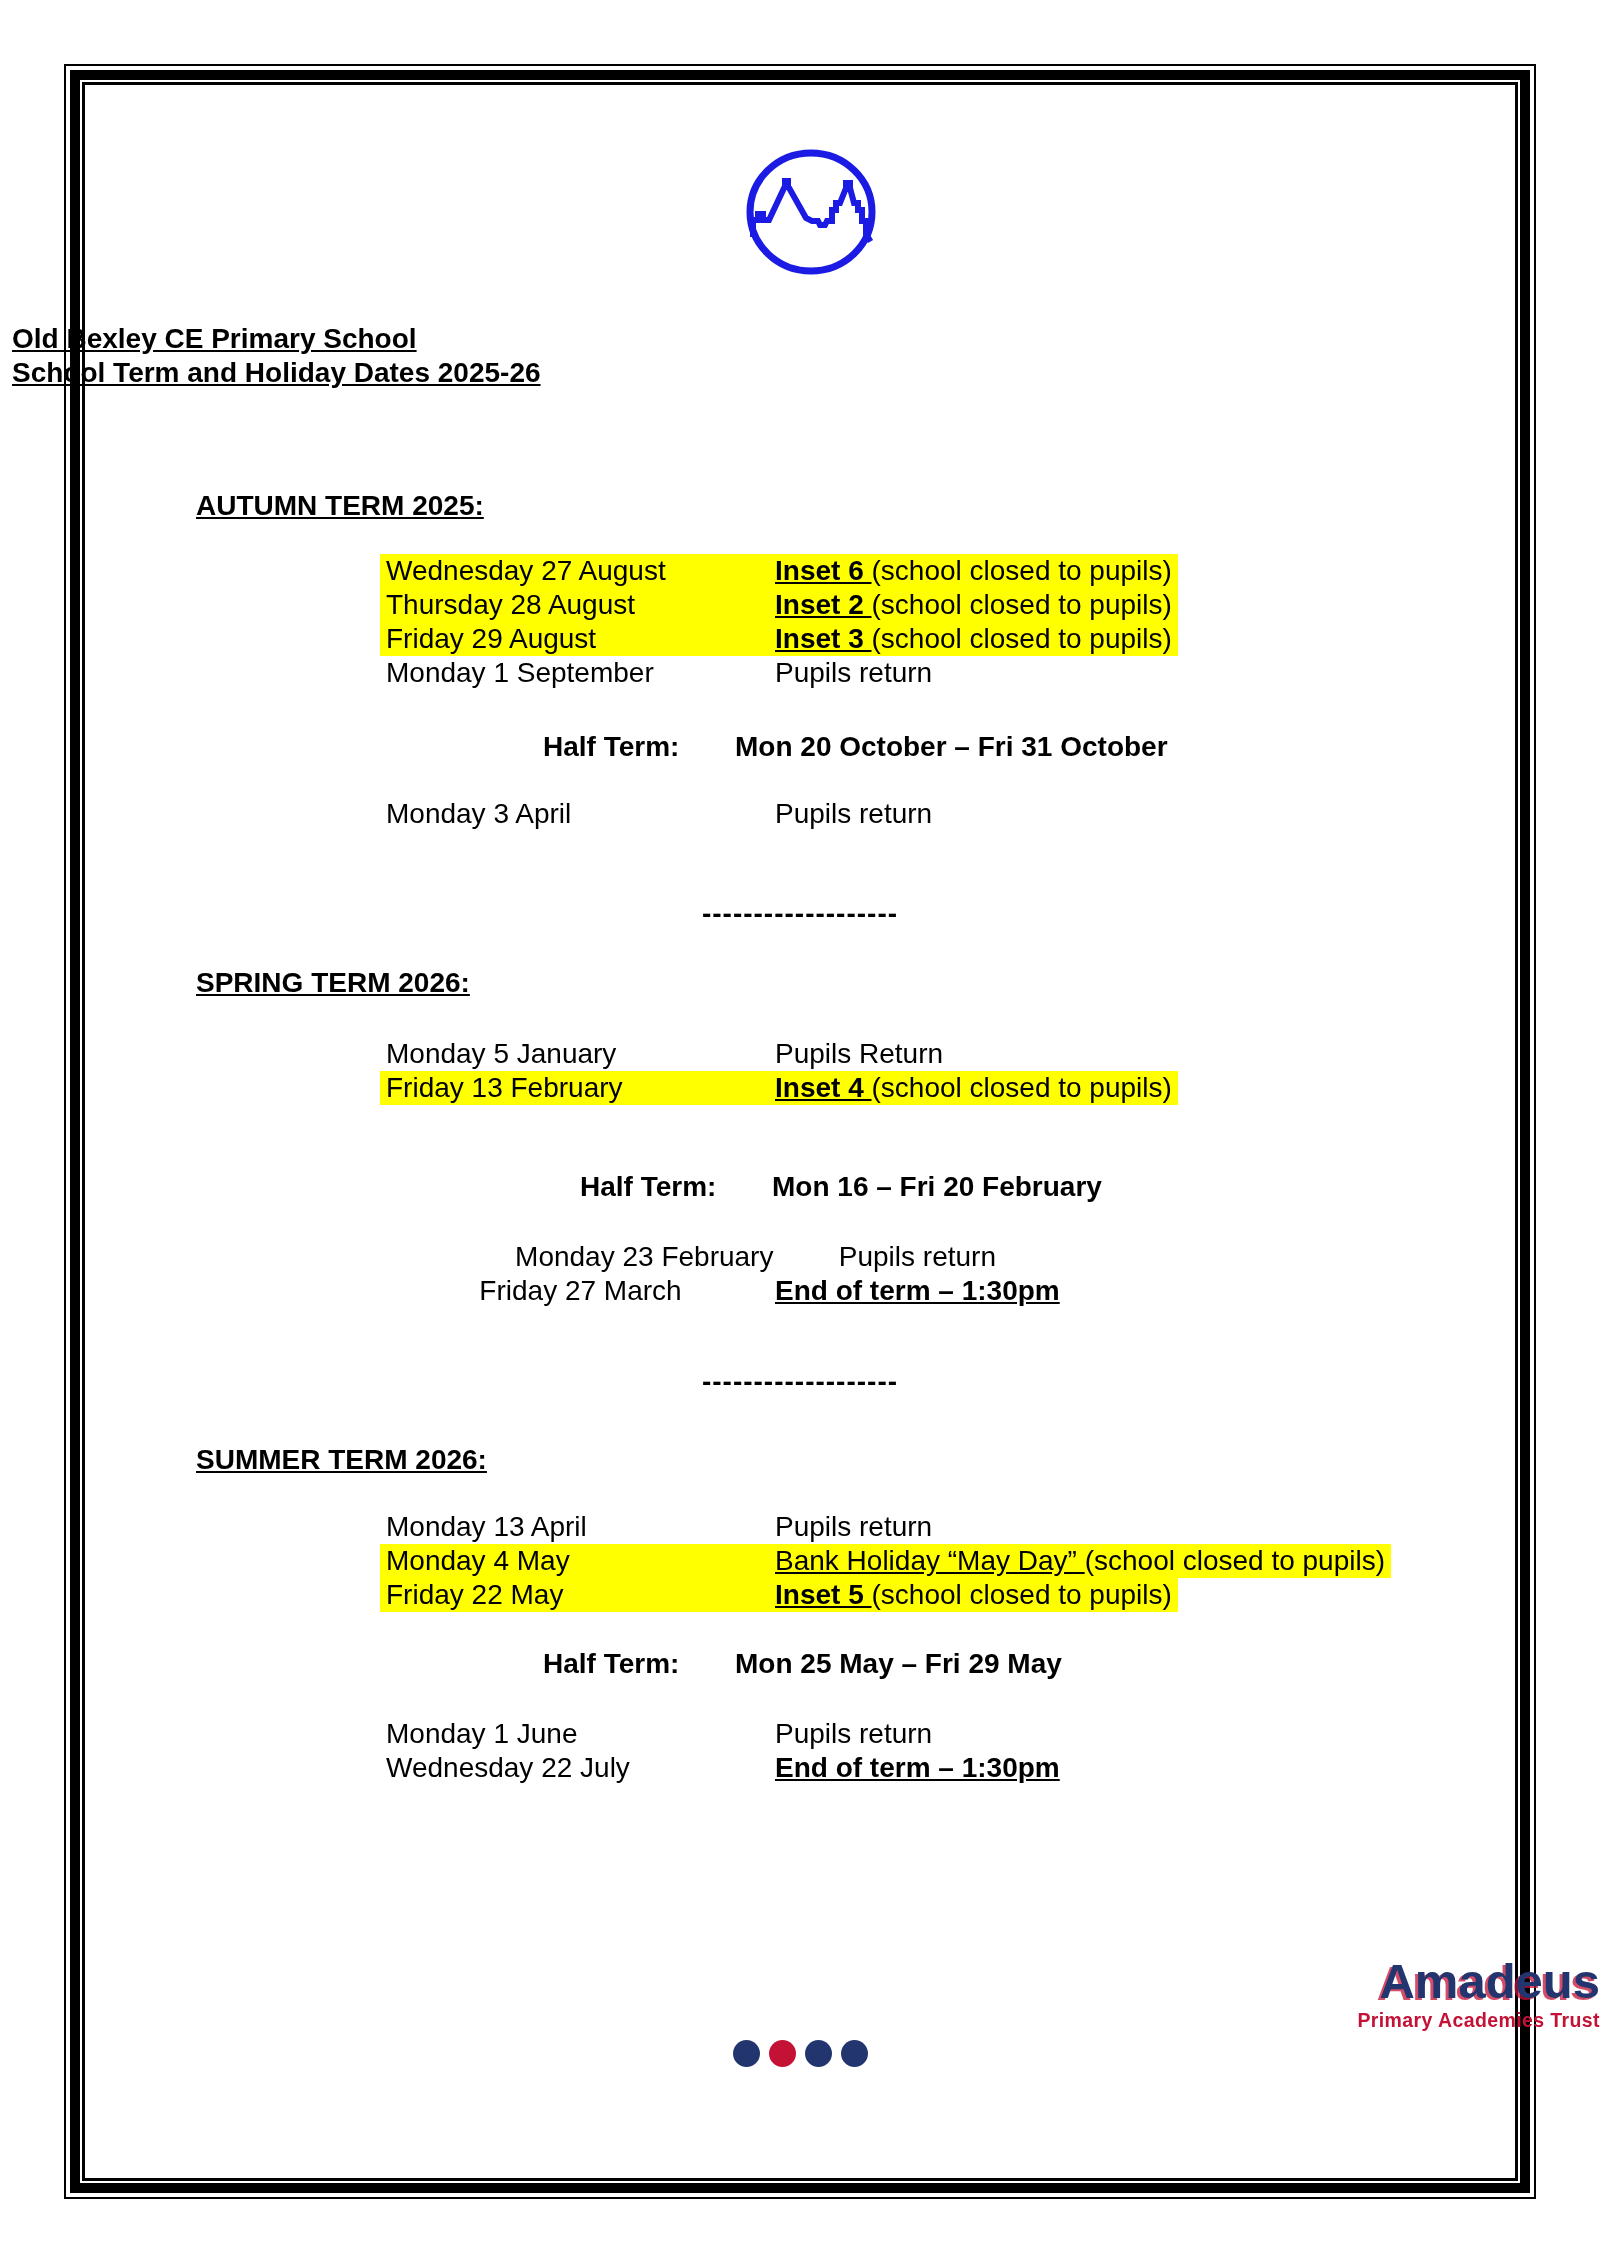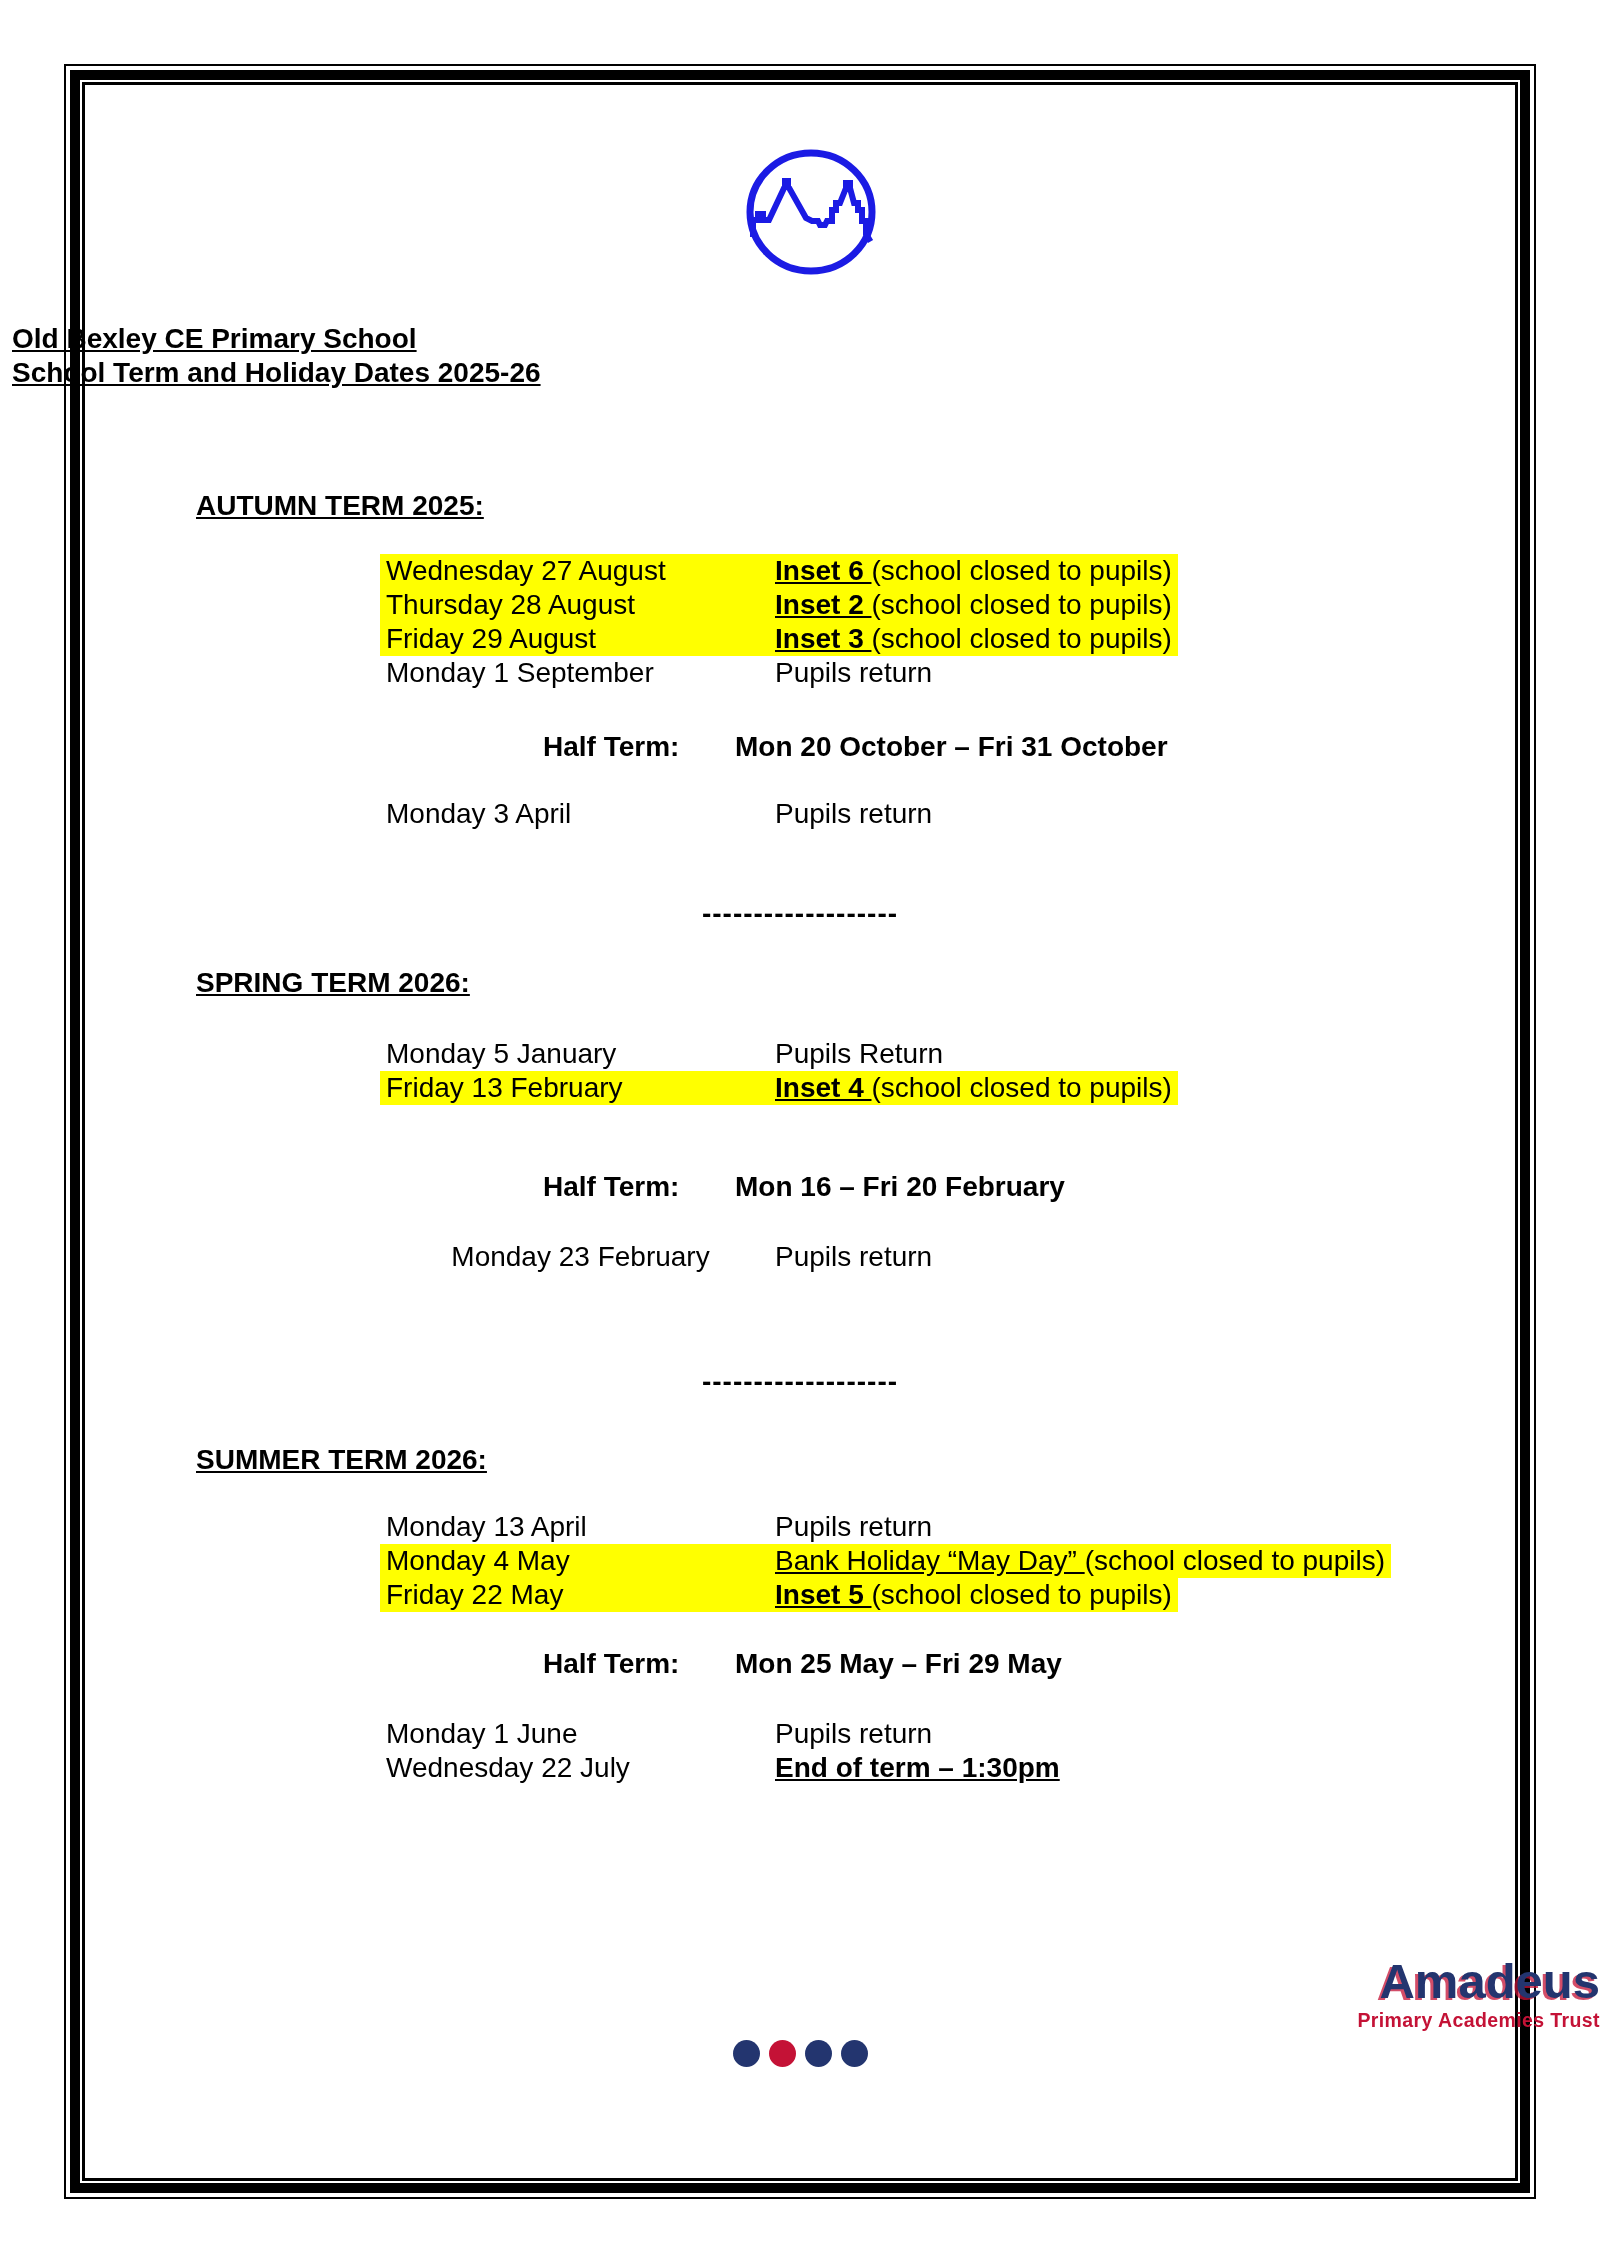--- a/index.html
+++ b/index.html
@@ -94,26 +94,27 @@
 
   <div class="abs block sep" style="top:897px;">-------------------</div>
 
   <div class="abs block term-heading" style="top:966px; left:196px;">SPRING TERM 2026:</div>
 
   <div class="abs block rows" style="top:1037px;">
     <div class="trow"><span class="bar"><span class="cdate">Monday 5 January</span><span class="cevent"><span>Pupils Return</span></span></span></div>
     <div class="trow"><span class="bar hl"><span class="cdate">Friday 13 February</span><span class="cevent"><span class="lead bu">Inset 4 </span><span>(school closed to pupils)</span></span></span></div>
   </div>
 
-  <div class="abs block half" style="top:1170px;">
+  <div class="abs block half" style="top:1170px;margin-left:37px;">
     <span class="ht-label">Half Term:</span><span>Mon 16 – Fri 20 February</span>
   </div>
 
   <div class="abs block rows" style="top:1240px;text-align:center;">
     <div class="trow"><span class="bar"><span class="cdate">Monday 23 February</span><span class="cevent"><span>Pupils return</span></span></span></div>
+    <div class="trow"><span class="bar"><span class="cdate">Friday 27 March</span><span class="cevent"><span class="lead bu">End of term – 1:30pm</span></span></span></div>
   </div>
 
   <div class="abs block sep" style="top:1365px;">-------------------</div>
 
   <div class="abs block term-heading" style="top:1443px; left:196px;">SUMMER TERM 2026:</div>
 
   <div class="abs block rows" style="top:1510px;">
     <div class="trow"><span class="bar"><span class="cdate">Monday 13 April</span><span class="cevent"><span>Pupils return</span></span></span></div>
     <div class="trow"><span class="bar hl"><span class="cdate">Monday 4 May</span><span class="cevent"><span class="lead u">Bank Holiday “May Day” </span><span>(school closed to pupils)</span></span></span></div>
     <div class="trow"><span class="bar hl"><span class="cdate">Friday 22 May</span><span class="cevent"><span class="lead bu">Inset 5 </span><span>(school closed to pupils)</span></span></span></div>

